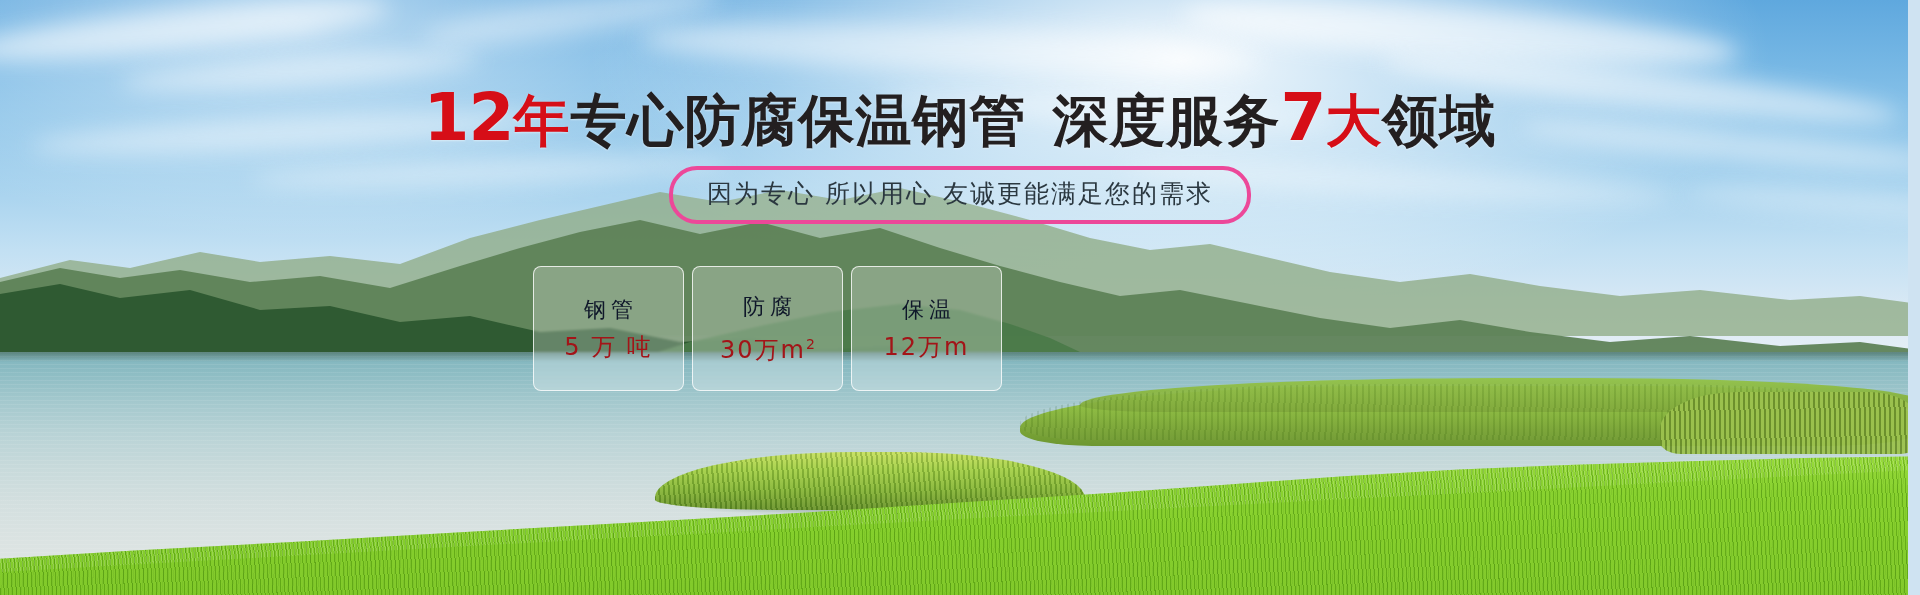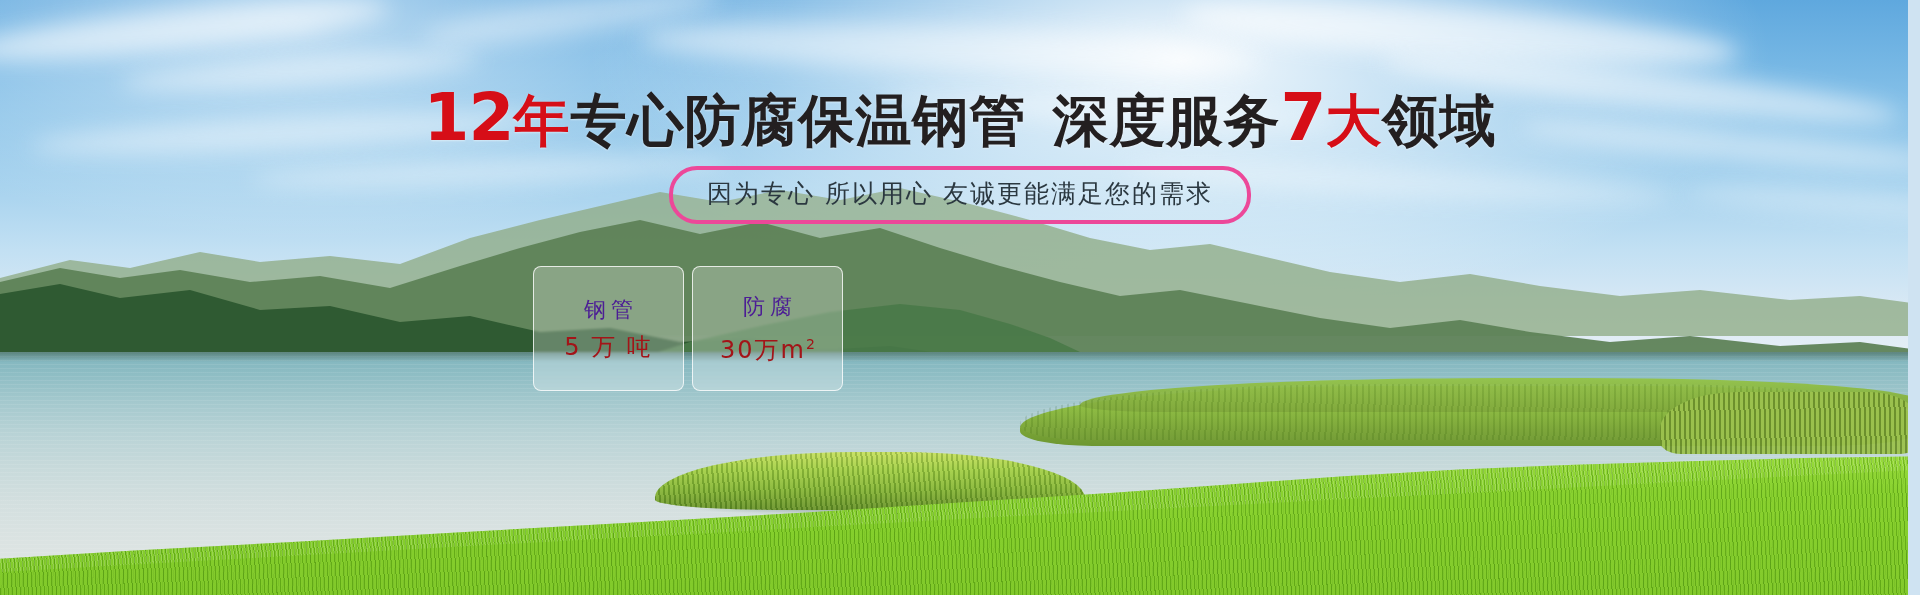--- a/index.html
+++ b/index.html
@@ -196,21 +196,21 @@
     border:1px solid rgba(255,255,255,0.78);
     border-radius:8px;
     background:rgba(255,255,255,0.26);
     display:flex; flex-direction:column;
     align-items:center; justify-content:center;
     gap:10px;
     backdrop-filter:blur(1px);
   }
   .card-label {
     font-size:22px; line-height:26px;
-    color:#4c1d95; letter-spacing:5px;
+    color:#0f172a; letter-spacing:5px;
     text-indent:5px;
     font-family:"DejaVu Sans","Liberation Sans",sans-serif;
   }
   .card-value {
     font-size:24px; line-height:28px;
     color:#a31418; letter-spacing:2px;
     font-family:"DejaVu Sans","Liberation Sans",sans-serif;
     white-space:nowrap;
   }
   .card-value sup { font-size:14px; vertical-align:super; letter-spacing:0; }
@@ -295,17 +295,21 @@
       <div class="card">
         <div class="card-label">钢管</div>
         <div class="card-value"><span>5 万 吨</span></div>
       </div>
 
       <div class="card">
         <div class="card-label">防腐</div>
         <div class="card-value"><span>30万m</span><sup>2</sup></div>
       </div>
 
+      <div class="card">
+        <div class="card-label">保温</div>
+        <div class="card-value"><span>12万m</span></div>
+      </div>
 
     </div>
 
   </div>
 </div>
 
 </body></html>

